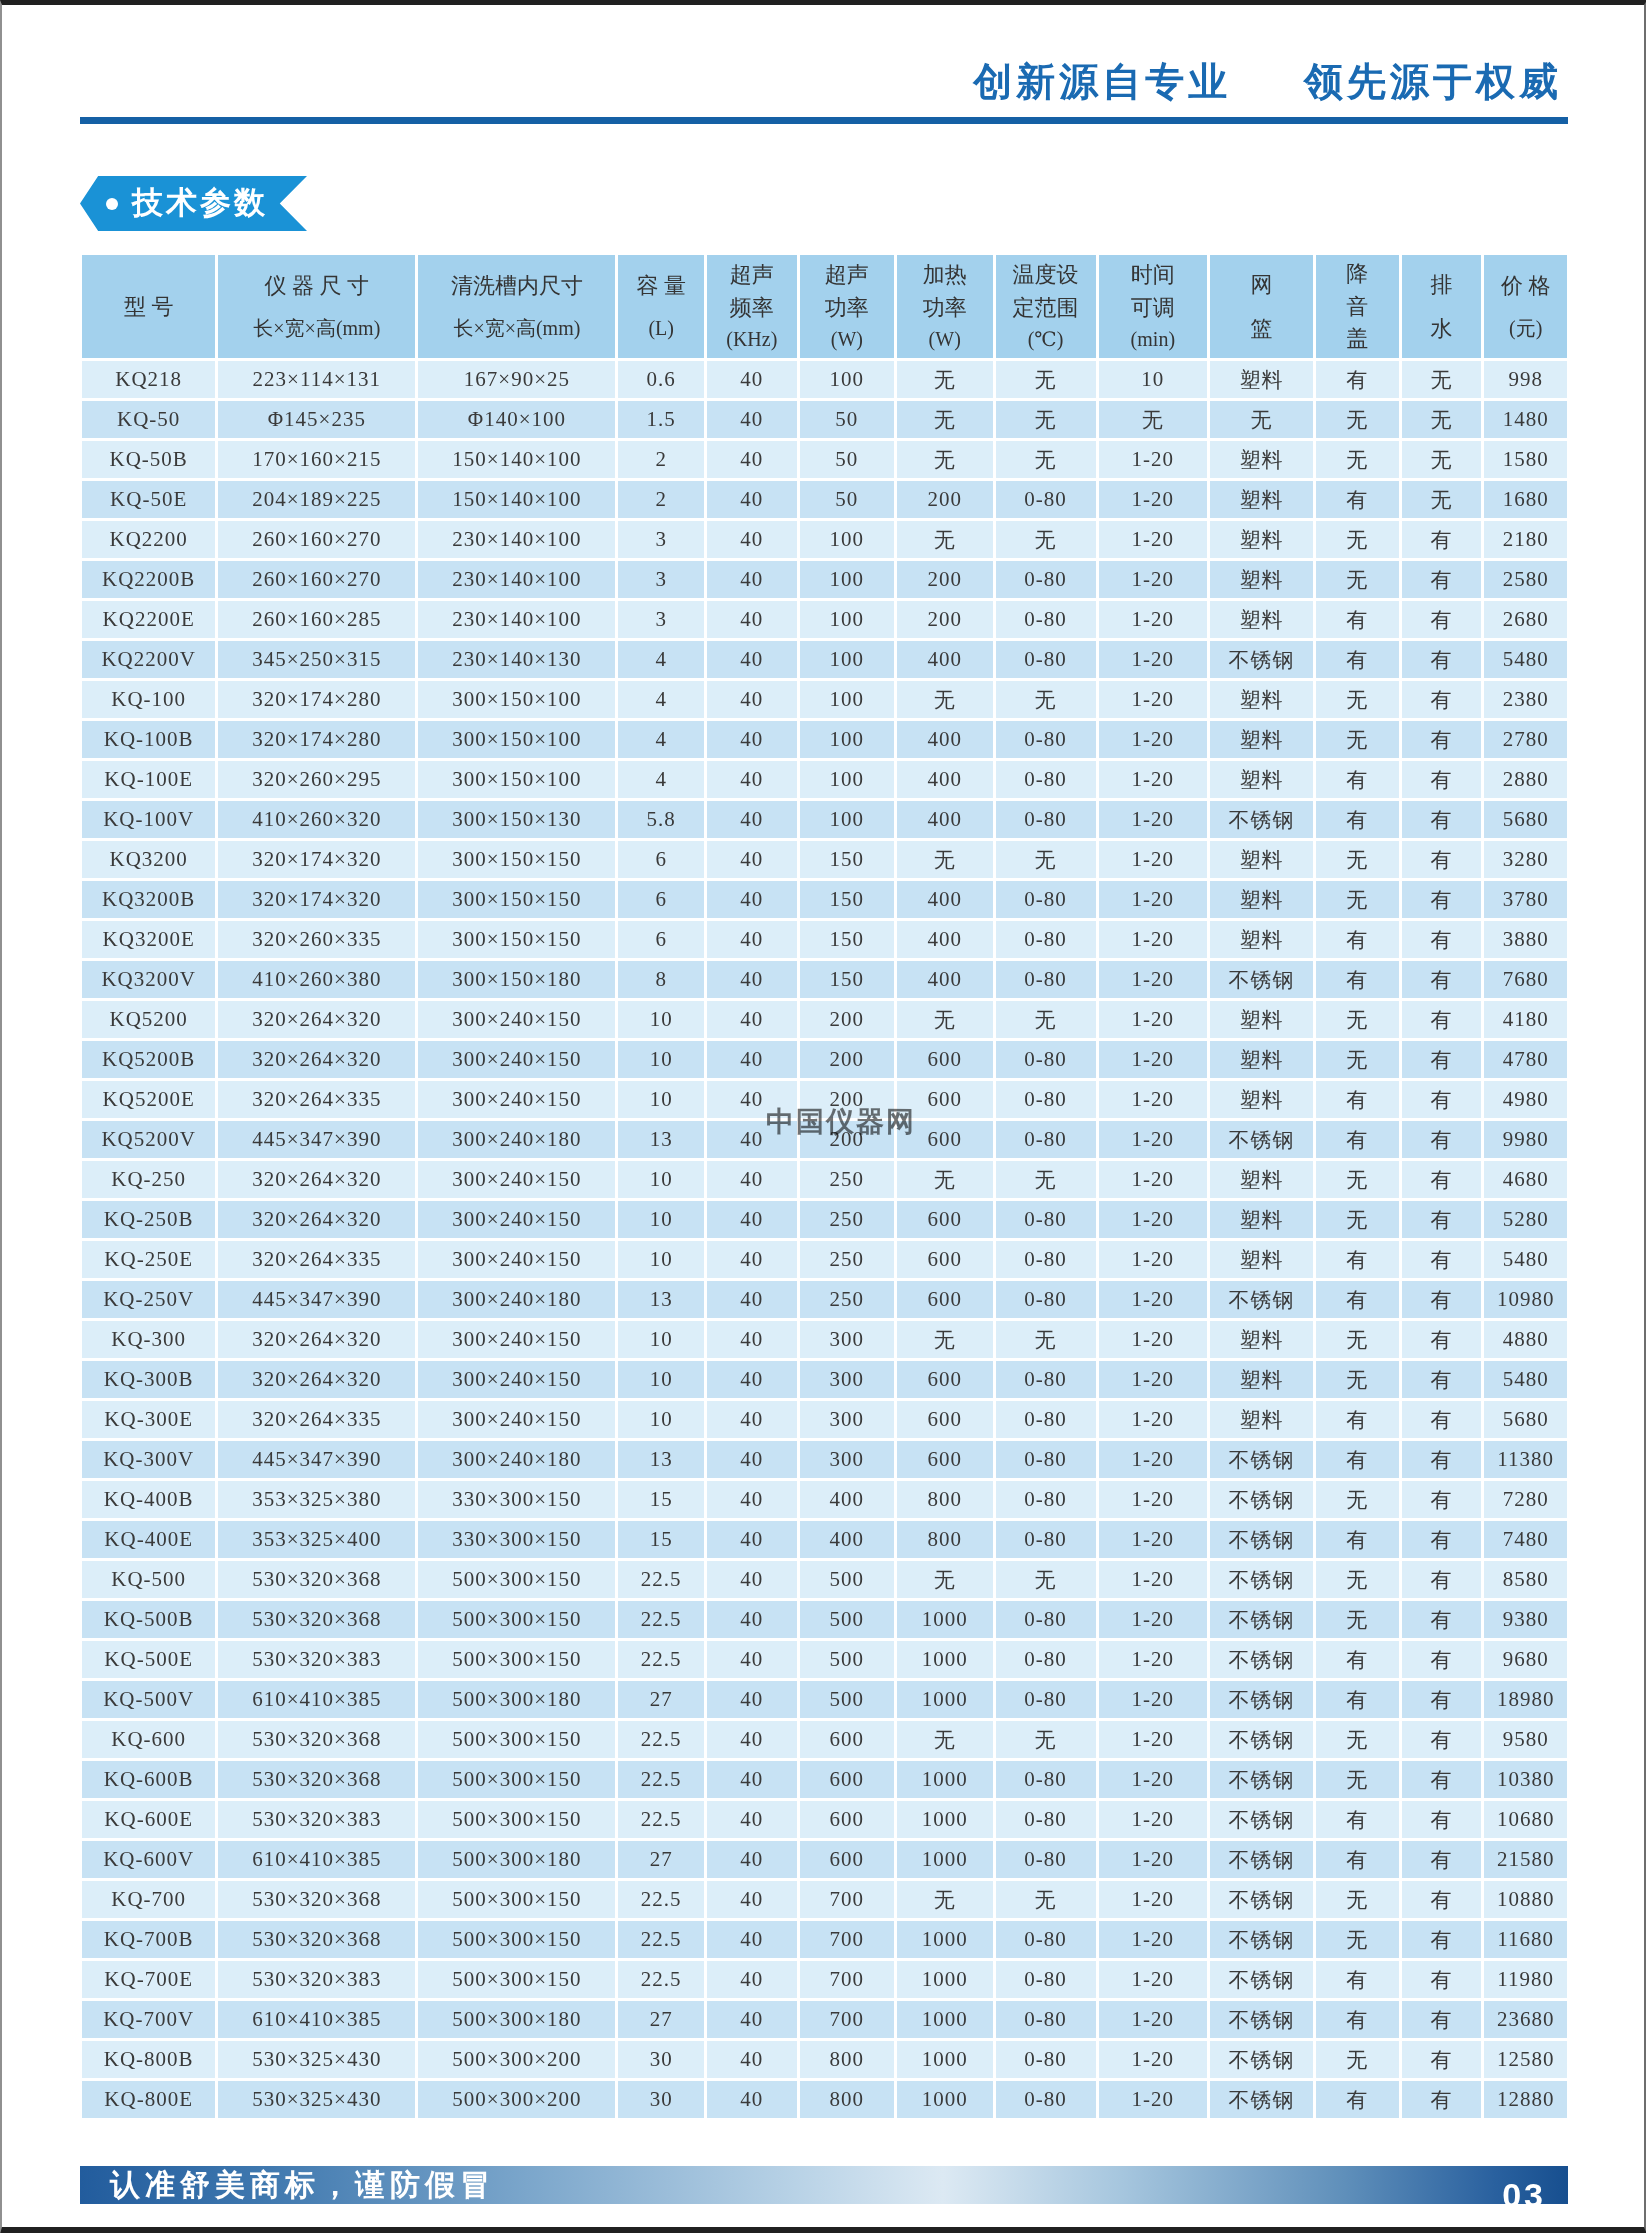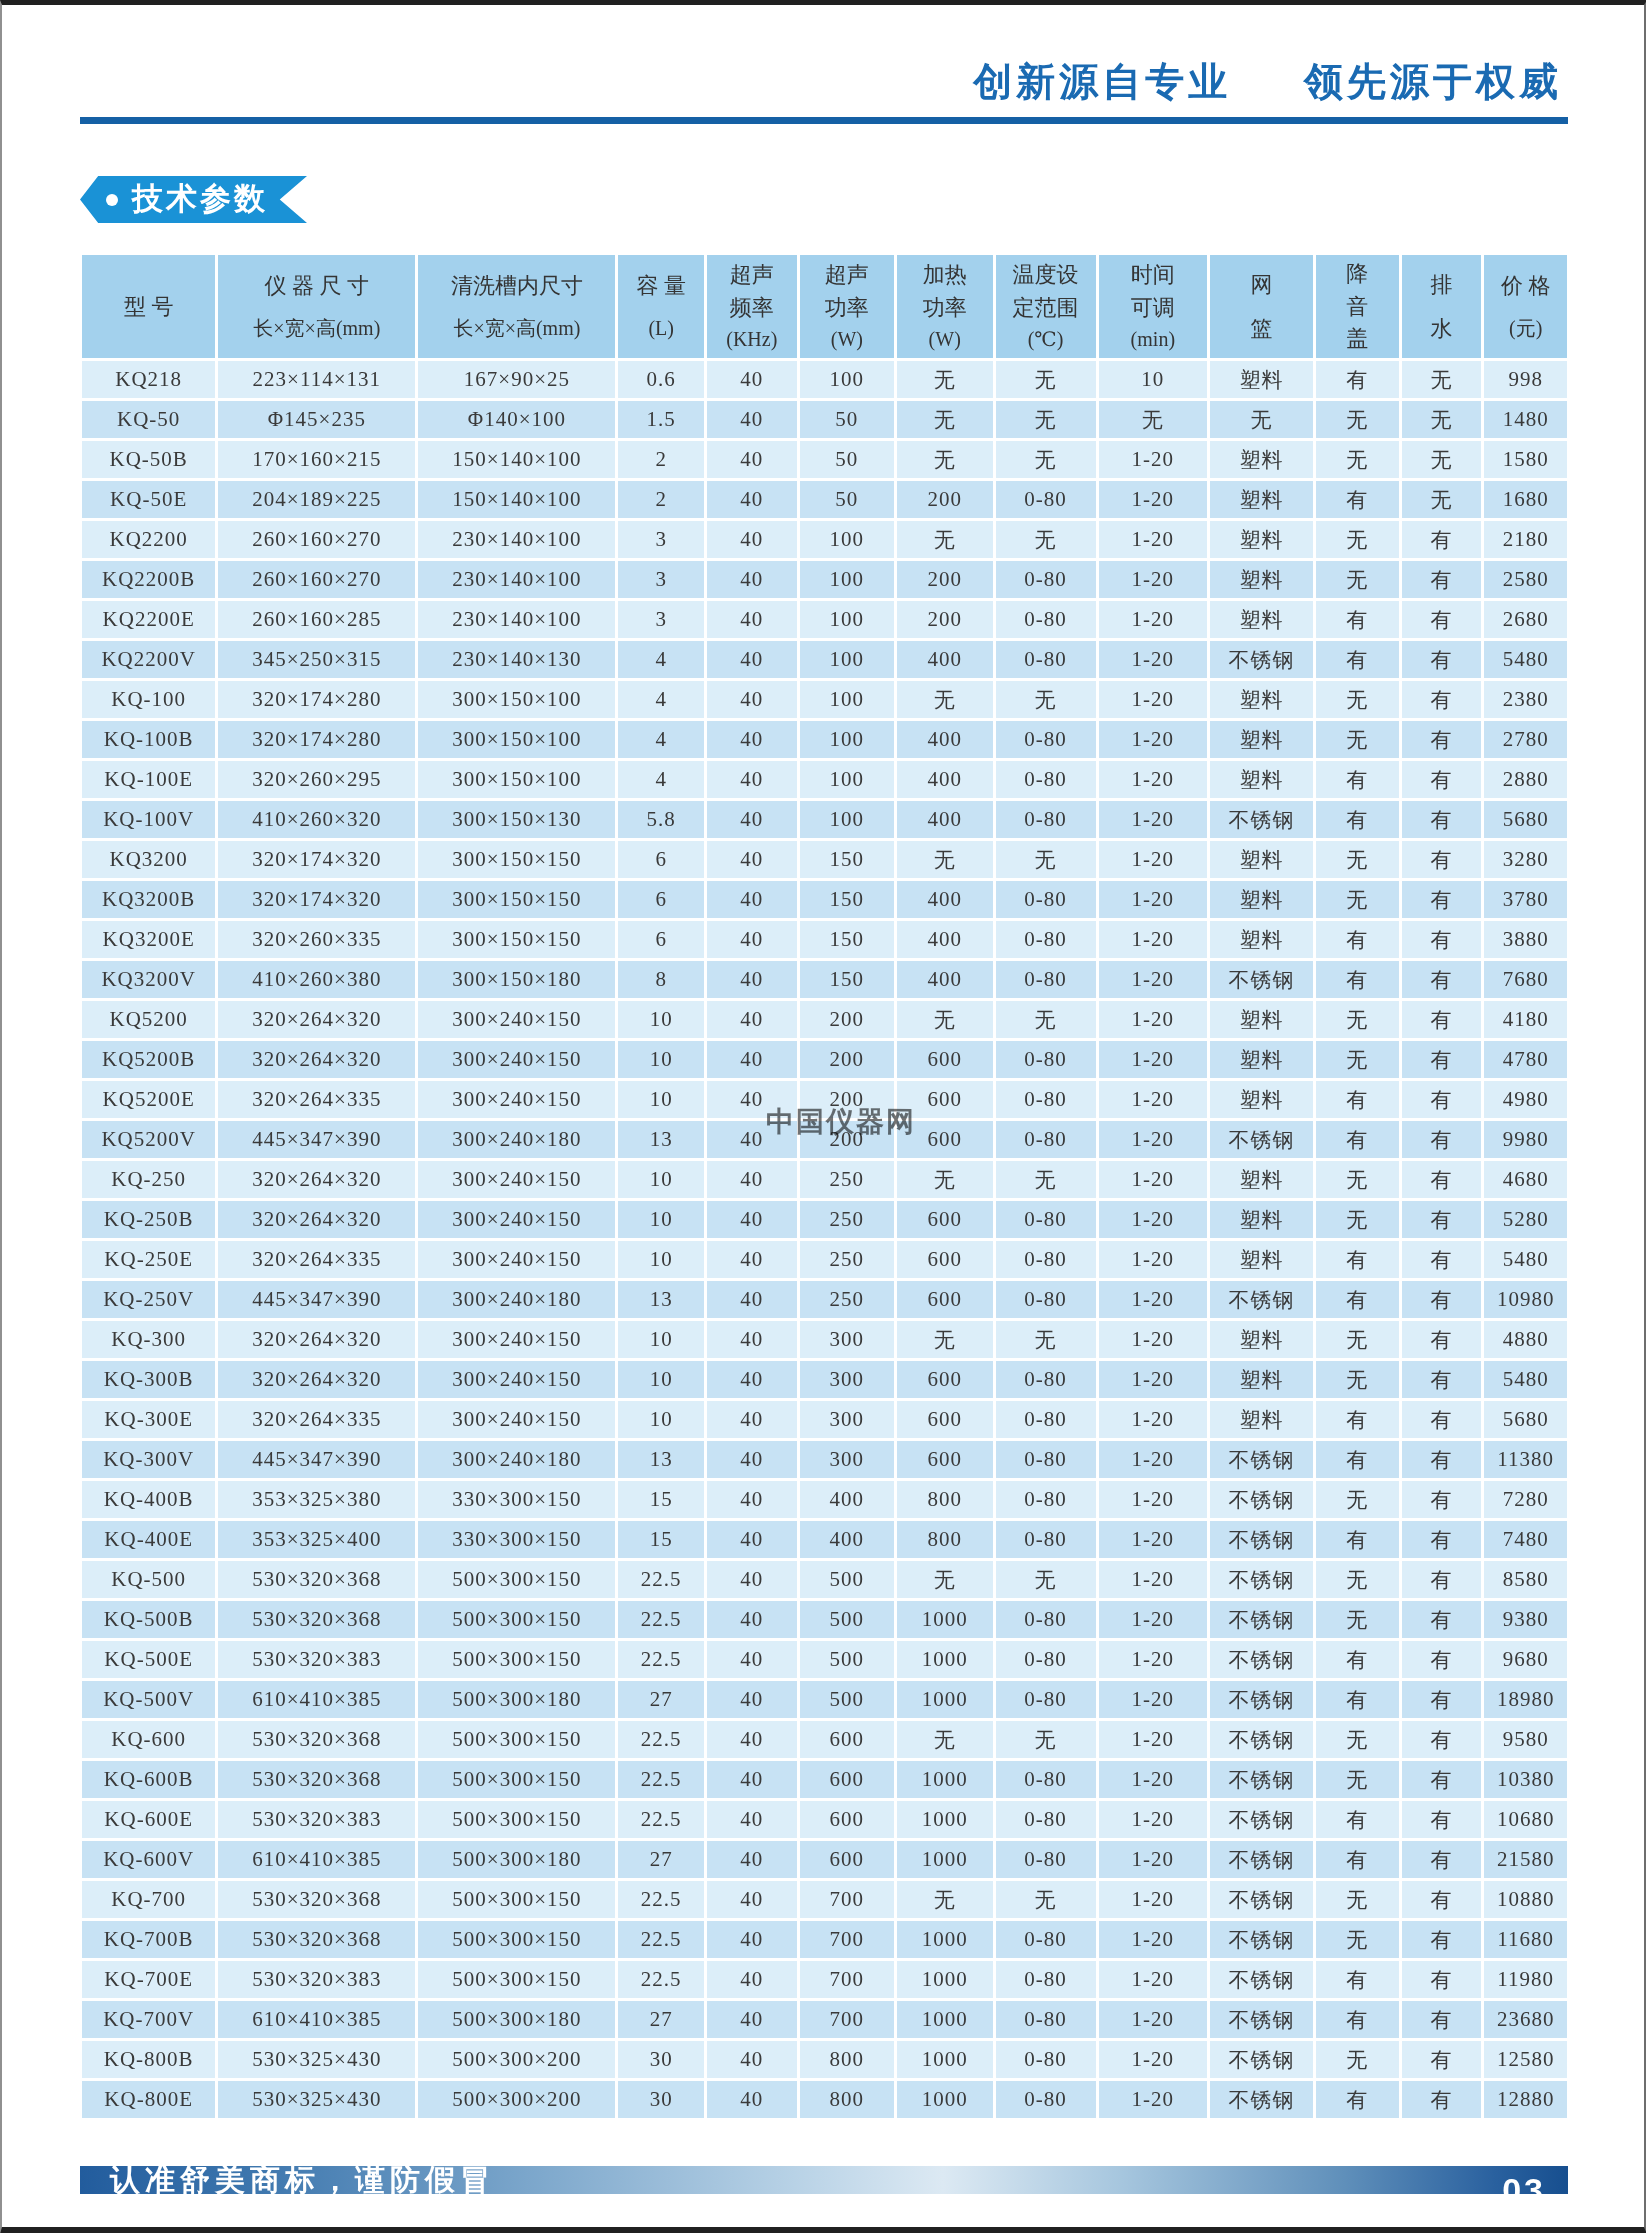--- a/index.html
+++ b/index.html
@@ -32,21 +32,21 @@
     font-weight:bold;font-size:39px;color:var(--accent-blue);
     letter-spacing:4px;white-space:nowrap;
   }
   .slogan .part2{margin-left:58px;}
   .rule{
     position:absolute;top:112px;left:78px;width:1488px;height:7px;
     background:var(--rule-blue);
   }
   
   .badge{
-    position:absolute;top:171px;left:78px;width:227px;height:47px;
+    position:absolute;top:171px;left:78px;width:227px;height:55px;
     background:var(--badge-blue);
     clip-path:polygon(0 50%, 8% 0, 100% 0, 88% 50%, 100% 100%, 8% 100%);
     display:flex;align-items:center;
     font-family:"Liberation Sans","DejaVu Sans",sans-serif;
   }
   .badge .dot{
     width:12px;height:12px;border-radius:50%;background:#ffffff;
     margin-left:26px;margin-right:14px;flex:0 0 auto;
   }
   .badge .label{
@@ -77,21 +77,21 @@
   table.spec tr.r-even td{background:var(--row-dark);}
   
   .watermark{
     position:absolute;left:764px;top:1098px;
     font-family:"Liberation Sans","DejaVu Sans",sans-serif;
     font-size:28px;font-weight:bold;color:#000000;opacity:.55;
     letter-spacing:2px;pointer-events:none;
   }
   
   .footer-bar{
-    position:absolute;left:78px;top:2161px;width:1488px;height:28px;
+    position:absolute;left:78px;top:2161px;width:1488px;height:38px;
     background:linear-gradient(to right,
       #225c9d 0%, #3e77ae 12%, #7ba6cb 30%, #b8d2e6 48%, #dce9f3 58%,
       #a6c6de 70%, #5f8fba 85%, #2a619f 95%, #174f8f 100%);
     display:flex;align-items:center;
     font-family:"Liberation Sans","DejaVu Sans",sans-serif;
   }
   .footer-bar .notice{
     color:#ffffff;font-weight:bold;font-size:30px;letter-spacing:5px;
     padding-left:30px;white-space:nowrap;
   }

